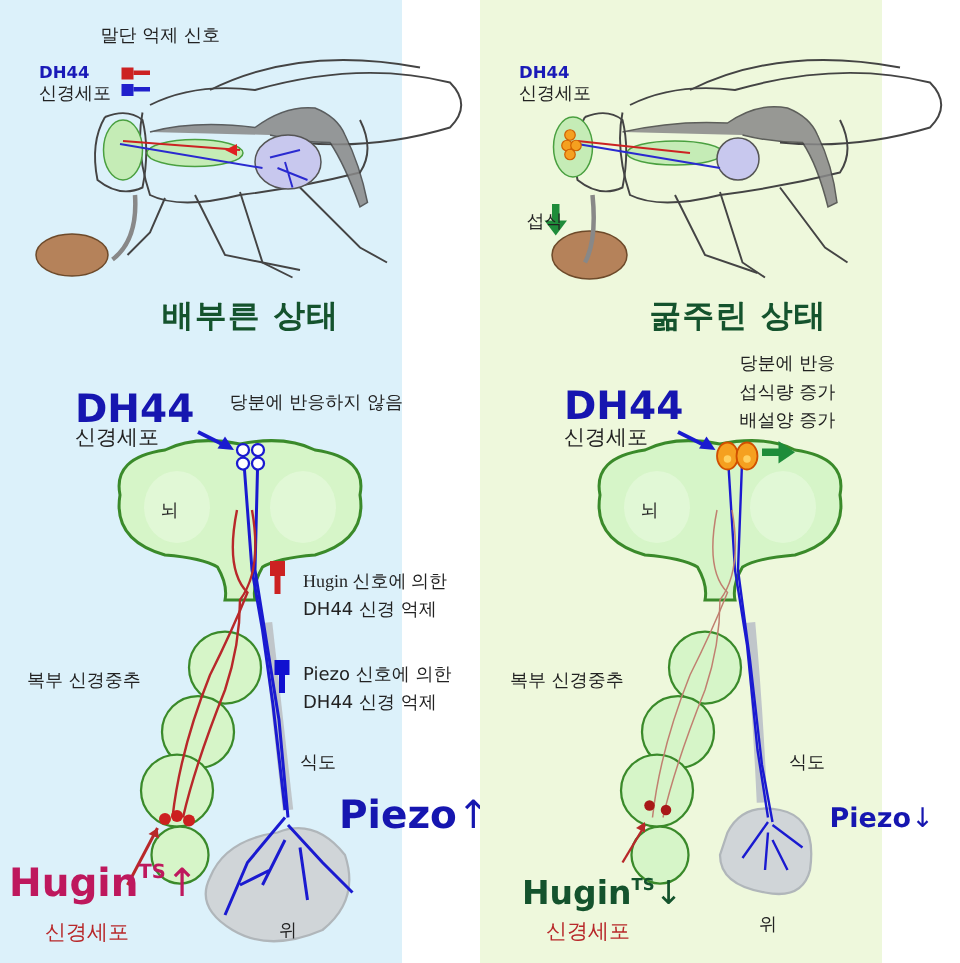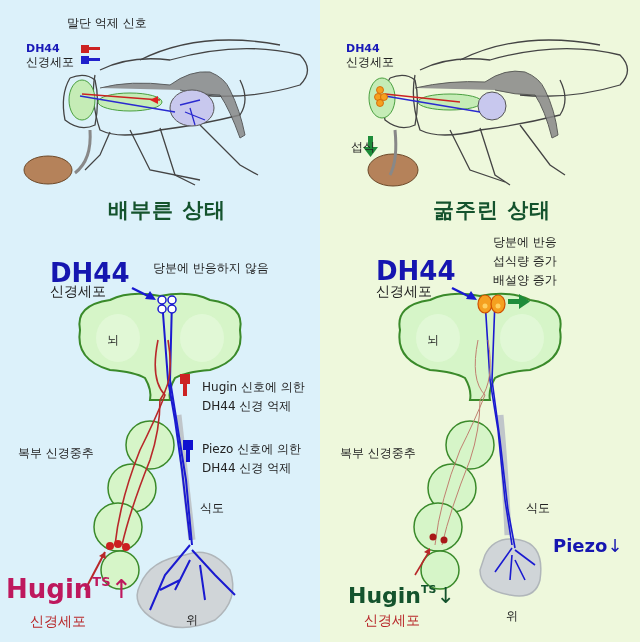--- a/index.html
+++ b/index.html
@@ -1,17 +1,17 @@
 <!DOCTYPE html>
 <html><head>
 <meta charset="utf-8">
 <style>
   html, body { margin:0; padding:0; }
   body { width:640px; height:642px; position:relative; overflow:hidden; font-family:"DejaVu Sans", sans-serif; }
-  .panel { position:absolute; top:0; height:642px; width:320px; }
+  .panel { position:absolute; top:0; height:642px; width:268px; }
   .panel.left { left:0; background:#dcf1fa; }
   .panel.right { left:320px; background:#eef8dc; }
   svg.art { position:absolute; left:0; top:0; }
   .lbl { position:absolute; white-space:nowrap; color:#222; }
   .small { font-size:12px; }
   .state-title { font-size:21px; font-weight:bold; color:#14532d; letter-spacing:1px; }
   .dh-small { font-size:11px; font-weight:bold; color:#1a1ab8; }
   .dh-big { font-size:26px; font-weight:bold; color:#1616b0; line-height:26px; }
   .sub { font-size:14px; color:#222; }
   .piezo-big { font-size:26px; font-weight:bold; color:#1616b0; }
@@ -111,26 +111,27 @@
 
   <div class="lbl small" style="left:67px;top:15px;">말단 억제 신호</div>
   <div class="lbl dh-small" style="left:26px;top:42px;">DH44</div>
   <div class="lbl small" style="left:26px;top:54px;">신경세포</div>
   <div class="lbl state-title" style="left:108px;top:196px;">배부른 상태</div>
 
   <div class="lbl dh-big" style="left:50px;top:260px;">DH44</div>
   <div class="lbl sub" style="left:50px;top:283px;">신경세포</div>
   <div class="lbl small" style="left:153px;top:260px;">당분에 반응하지 않음</div>
   <div class="lbl small" style="left:107px;top:332px;">뇌</div>
-  <div class="lbl small" style="left:202px;top:379px;">Hugin 신호에 의한</div>
+  <div class="lbl small" style="left:202px;top:379px;font-family:Liberation Serif, serif;">Hugin 신호에 의한</div>
   <div class="lbl small" style="left:202px;top:398px;">DH44 신경 억제</div>
   <div class="lbl small" style="left:18px;top:445px;">복부 신경중추</div>
   <div class="lbl small" style="left:202px;top:441px;">Piezo 신호에 의한</div>
   <div class="lbl small" style="left:202px;top:460px;">DH44 신경 억제</div>
   <div class="lbl small" style="left:200px;top:500px;">식도</div>
+  <div class="lbl piezo-big" style="left:226px;top:529px;"><span>Piezo</span><span style="font-weight:normal">↑</span></div>
   <div class="lbl small" style="left:186px;top:612px;">위</div>
   <div class="lbl hugin-big" style="left:6px;top:574px;"><span>Hugin</span><sup class="ts">TS</sup><span style="font-weight:normal">↑</span></div>
   <div class="lbl hugin-sub" style="left:30px;top:613px;">신경세포</div>
 </div>
 
 <div class="panel right">
   <svg class="art" width="320" height="642" viewBox="0 0 320 642">
     <g fill="none" stroke="#444" stroke-width="1.3">
       <path d="M100 70 Q130 55 170 60 Q240 40 300 55 Q315 70 300 85 Q250 100 200 95"></path>
       <path d="M140 60 Q200 30 280 45"></path>

